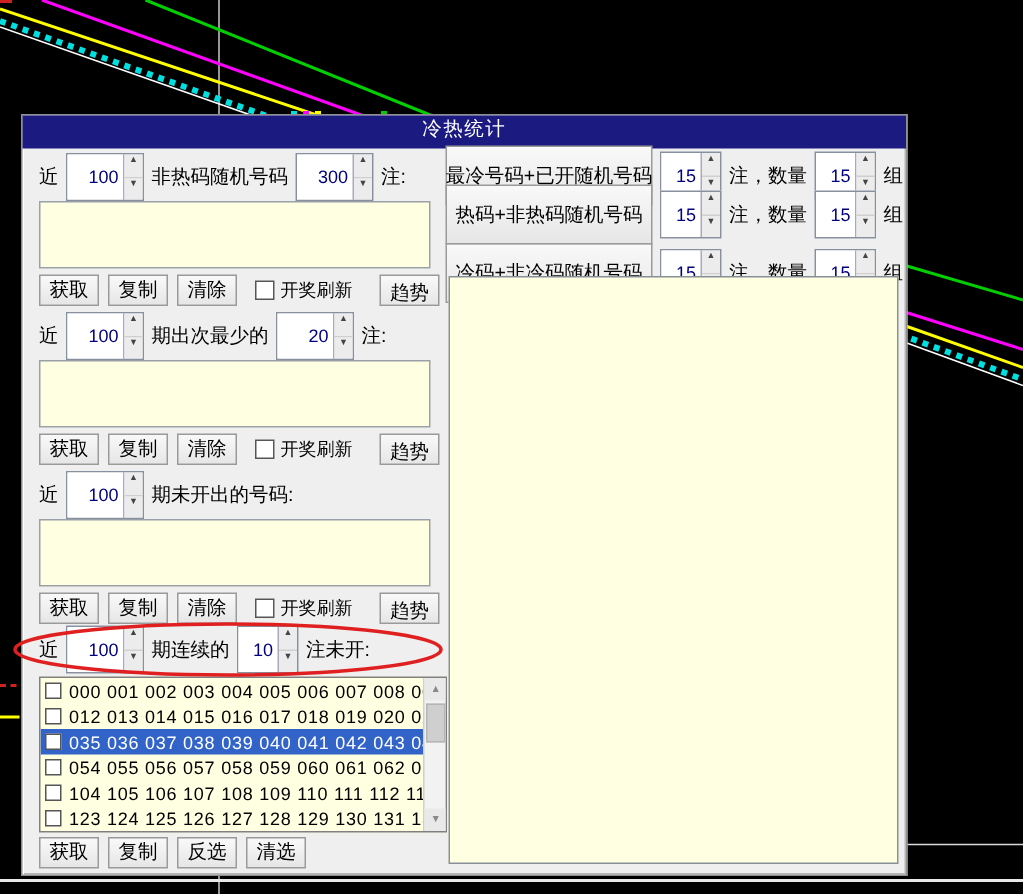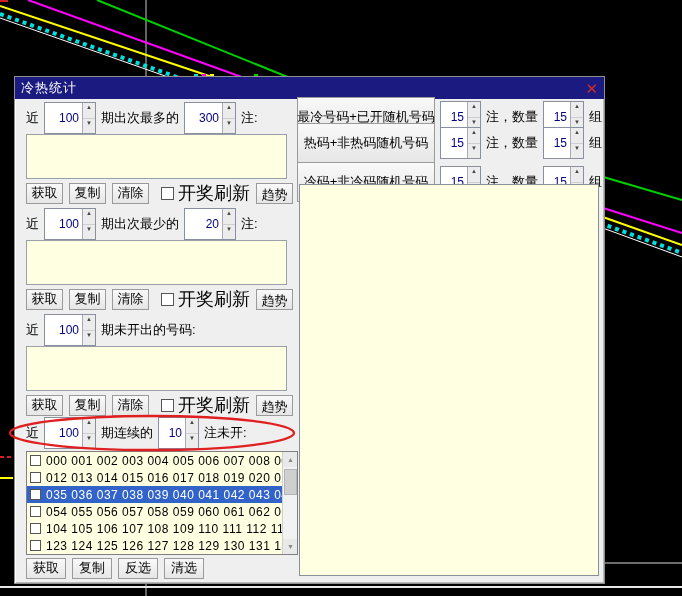--- a/index.html
+++ b/index.html
@@ -8,21 +8,21 @@
   .screen { position:relative; width:682px; height:596px; background:#000; overflow:hidden; }
 
   
   .bg-lines { position:absolute; left:0; top:0; z-index:0; }
 
   
   .dialog { position:absolute; left:14px; top:76px; width:591px; height:508px; z-index:1;
             background:#EFEFEF; border:1px solid #8f8f8f;
             box-shadow: inset 1px 1px 0 #ffffff, inset -1px -1px 0 #b8b8b8; }
   .titlebar { height:22px; background:#1A1A80; color:#fff; display:flex; align-items:center;
-              padding:0 6px; font-size:13px; }
+              padding:0 6px; font-size:13px;flex-direction:column; }
   .titlebar .title { flex:1; letter-spacing:1px; }
   .close-x { color:#D42B2B; font-weight:bold; font-size:15px; line-height:15px; cursor:pointer; }
   .body { position:absolute; left:1px; right:1px; top:22px; bottom:1px; }
 
   .abs { position:absolute; }
 
   
   .param-row { display:flex; align-items:center; gap:5px; height:24px; font-size:13px; color:#000; white-space:nowrap; }
   .spin { display:inline-flex; height:32px; border:1px solid #8890A0; background:#fff; }
   .spin input { width:37px; border:none; outline:none; background:#fff; color:#000080;
@@ -34,21 +34,21 @@
   .spin-btn:last-child { border-bottom:none; }
 
   
   .result-field { background:#FFFFE1; border:1px solid #9AA0A8; width:261px; height:45px; }
 
   
   .btn-row { display:flex; align-items:center; gap:6px; height:22px; width:267px; }
   .btn { height:21px; padding:0 6px; min-width:36px; font-size:13px; color:#000; text-align:center;
          background:linear-gradient(#F9F9F9,#E6E6E6); border:1px solid #9A9A9A; display:flex;
          align-items:center; justify-content:center; cursor:pointer; white-space:nowrap; }
-  .chk-group { display:flex; align-items:center; gap:4px; font-size:18px; margin-left:6px; white-space:nowrap; }
+  .chk-group { display:flex; align-items:center; gap:4px; font-size:12px; margin-left:6px; white-space:nowrap; }
   .checkbox { width:13px; height:13px; background:#fff; border:1px solid #555; }
   .trend-btn { margin-left:auto; gap:4px;flex-direction:column; }
   .ticon { width:17px; height:13px; display:block; }
 
   
   .listbox { width:272px; height:104px; background:#FFFFE1; border:1px solid #808080; position:relative; overflow:hidden; }
   .list-row { height:17px; display:flex; align-items:center; padding-left:3px; font-size:12px;
               letter-spacing:0.5px; white-space:nowrap; overflow:hidden; width:255px; color:#000; }
   .list-row .cb { width:11px; height:11px; background:#fff; border:1px solid #555; margin-right:5px; flex:none; }
   .list-row.selected { background:#3163C8; color:#fff; }
@@ -108,21 +108,21 @@
 
       <div class="abs param-row" style="left:10px; top:7px;">
         <span>近</span>
         <span class="spin">
           <input value="100" style="">
           <span class="spin-btns">
               <span class="spin-btn">▲</span>
               <span class="spin-btn">▼</span>
             </span>
         </span>
-        <span>期出次最多的</span>
+        <span>非热码随机号码</span>
         <span class="spin">
           <input value="300" style="">
           <span class="spin-btns">
               <span class="spin-btn">▲</span>
               <span class="spin-btn">▼</span>
             </span>
         </span>
         <span>注:</span>
       </div>
       <div class="abs result-field" style="left:10px; top:35px;"></div>

